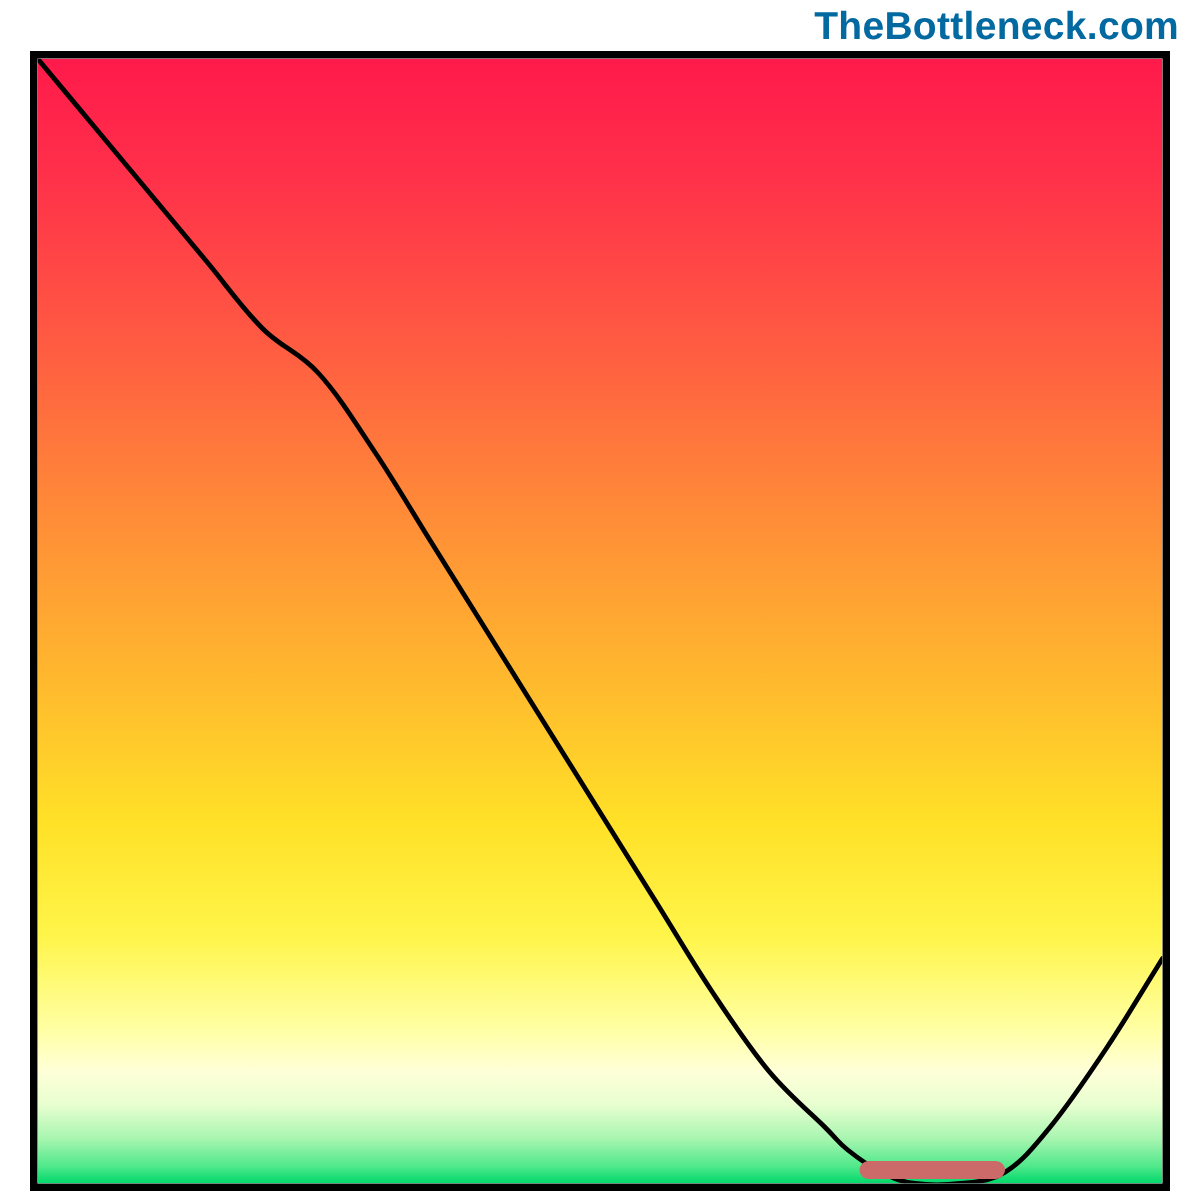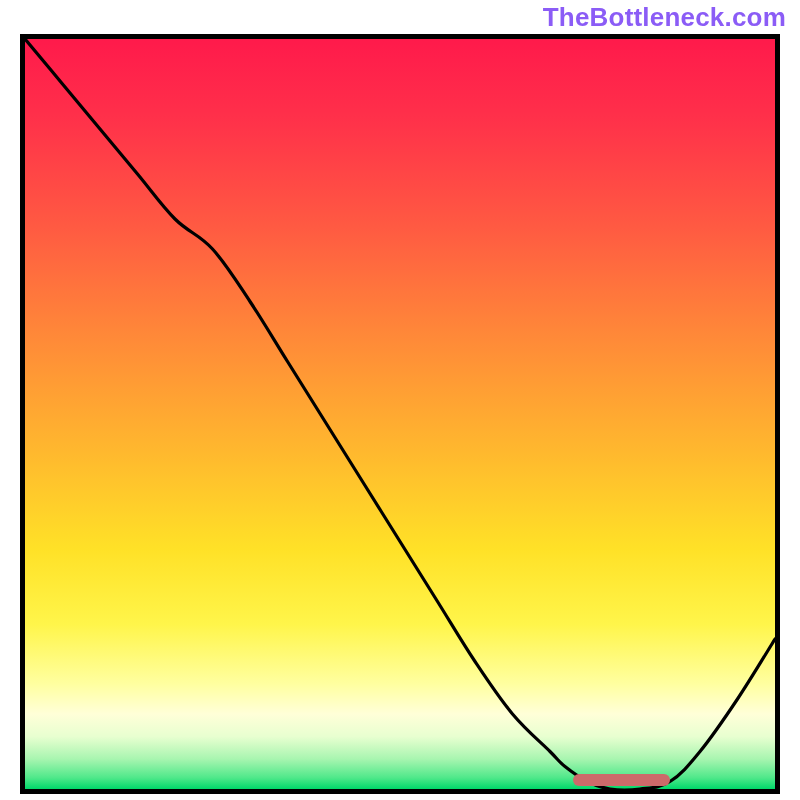--- a/index.html
+++ b/index.html
@@ -15,21 +15,21 @@
     position: relative;
     width: 800px;
     height: 800px;
   }
   .watermark {
     position: absolute;
     top: 2px;
     right: 14px;
     font-size: 26px;
     font-weight: 600;
-    color: #8b5cf6;
+    color: #0369a1;
     letter-spacing: 0.2px;
     user-select: none;
   }
   .plot {
     position: absolute;
     left: 20px;
     top: 34px;
     width: 760px;
     height: 760px;
     border: 5px solid #000;

